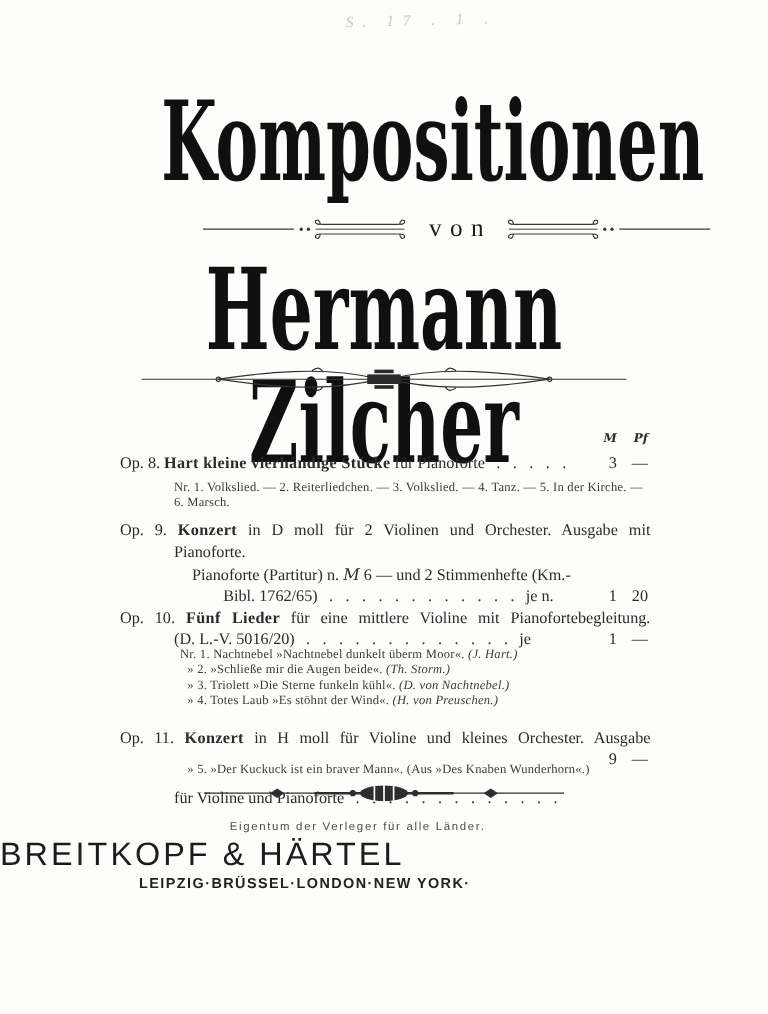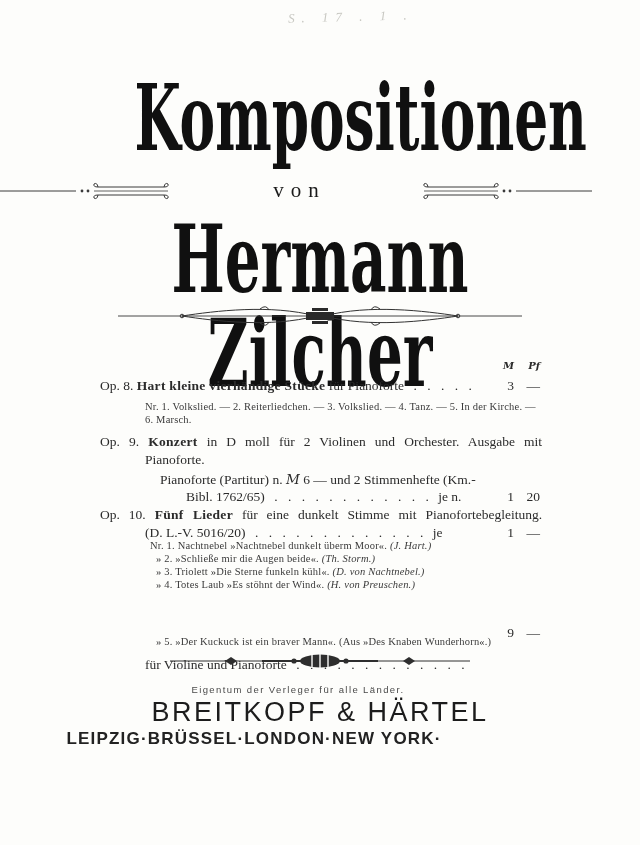--- a/index.html
+++ b/index.html
@@ -7,21 +7,21 @@
         font-family:"Liberation Serif",serif;color:#2b2b2b;}
   
   .pencil{position:absolute;top:9px;left:288px;font-style:italic;font-size:13px;color:#c9c9c3;
           letter-spacing:7px;transform:rotate(-1.5deg);}
   
   .big-title{position:absolute;left:0;width:640px;text-align:center;font-family:"DejaVu Serif",serif;
              font-weight:bold;color:#101010;transform:scaleX(0.58);line-height:1;}
   .title1{top:72px;font-size:92px;}
   .title2{top:212px;font-size:94px;transform:scaleX(0.60);}
   
-  .von-row{position:absolute;top:178px;left:0;width:592px;display:flex;justify-content:space-between;
+  .von-row{position:absolute;top:178px;left:0;width:592px;display:flex;justify-content:flex-end;
            align-items:center;gap:10px;}
   .von{font-size:21px;letter-spacing:7px;color:#1a1a1a;padding-left:7px;}
   .orn{display:block;}
   
   .line{position:absolute;font-size:13.5px;white-space:nowrap;color:#2b2b2b;}
   .just{white-space:normal;text-align:justify;text-align-last:justify;}
   .b{font-weight:bold;letter-spacing:0.3px;}
   .small{font-size:10.5px;color:#3a3a3a;letter-spacing:0.2px;}
   .it{font-style:italic;}
   .mk{font-style:italic;font-family:"DejaVu Serif",serif;}
@@ -34,24 +34,24 @@
   .price-head span{display:inline-block;text-align:right;font-style:italic;
                    font-family:"DejaVu Serif",serif;font-weight:bold;}
   .price-head .pm{width:20px;}
   .price-head .pp{width:26px;}
   
   .div1{position:absolute;top:300px;left:110px;}
   .div2{position:absolute;top:650px;left:170px;}
   
   .rights{position:absolute;top:684px;left:0;width:596px;text-align:center;
           font-family:"Liberation Sans",sans-serif;font-size:9.5px;letter-spacing:1.4px;color:#4a4a4a;}
-  .publisher{position:absolute;top:697px;left:0;width:640px;text-align:center;
+  .publisher{position:absolute;top:697px;left:0;width:640px;
              font-family:"Liberation Sans",sans-serif;font-size:27px;letter-spacing:2.5px;color:#1c1c1c;}
   .cities{position:absolute;top:729px;left:0;width:508px;text-align:center;
-          font-family:"Liberation Sans",sans-serif;font-weight:bold;font-size:17px;
+          font-family:"Liberation Sans",sans-serif;font-weight:bold;font-size:12px;
           letter-spacing:1.2px;color:#222;}
 </style>
 </head>
 <body>
 
 <div class="page">
 
   <div class="pencil">S. 17 . 1 .</div>
 
   <div class="big-title title1">Kompositionen</div>
@@ -144,21 +144,21 @@
     <span>je n.</span>
   </div>
   <div class="price" style="top:489px;">
     <span class="pm">1</span>
     <span class="pp">20</span>
   </div>
 
   <div class="line just" style="top:507px;left:100px;width:442px;">
     <span>Op. 10.</span>
     <span class="b">Fünf Lieder</span>
-    <span>für eine dunkelt Stimme mit Pianofortebegleitung.</span>
+    <span>für eine mittlere Violine mit Pianofortebegleitung.</span>
   </div>
   <div class="line" style="top:525px;left:145px;">
     <span>(D. L.-V. 5016/20)</span>
     <span class="leader">. . . . . . . . . . . . .</span>
     <span>je</span>
   </div>
   <div class="price" style="top:525px;">
     <span class="pm">1</span>
     <span class="pp">—</span>
   </div>
@@ -177,20 +177,25 @@
   </div>
   <div class="line small" style="top:579px;left:156px;">
     <span>» 4. Totes Laub »Es stöhnt der Wind«.</span>
     <span class="it">(H. von Preuschen.)</span>
   </div>
   <div class="line small" style="top:592px;left:156px;margin-top:44px;">
     <span>» 5. »Der Kuckuck ist ein braver Mann«.</span>
     <span>(Aus »Des Knaben Wunderhorn«.)</span>
   </div>
 
+  <div class="line just" style="top:607px;left:100px;width:442px;">
+    <span>Op. 11.</span>
+    <span class="b">Konzert</span>
+    <span>in H moll für Violine und kleines Orchester. Ausgabe</span>
+  </div>
   <div class="line" style="top:657px;left:145px;">
     <span>für Violine und Pianoforte</span>
     <span class="leader">. . . . . . . . . . . . .</span>
   </div>
   <div class="price" style="top:625px;">
     <span class="pm">9</span>
     <span class="pp">—</span>
   </div>
 
   <svg class="div2" width="300" height="22" viewBox="0 0 300 22">

